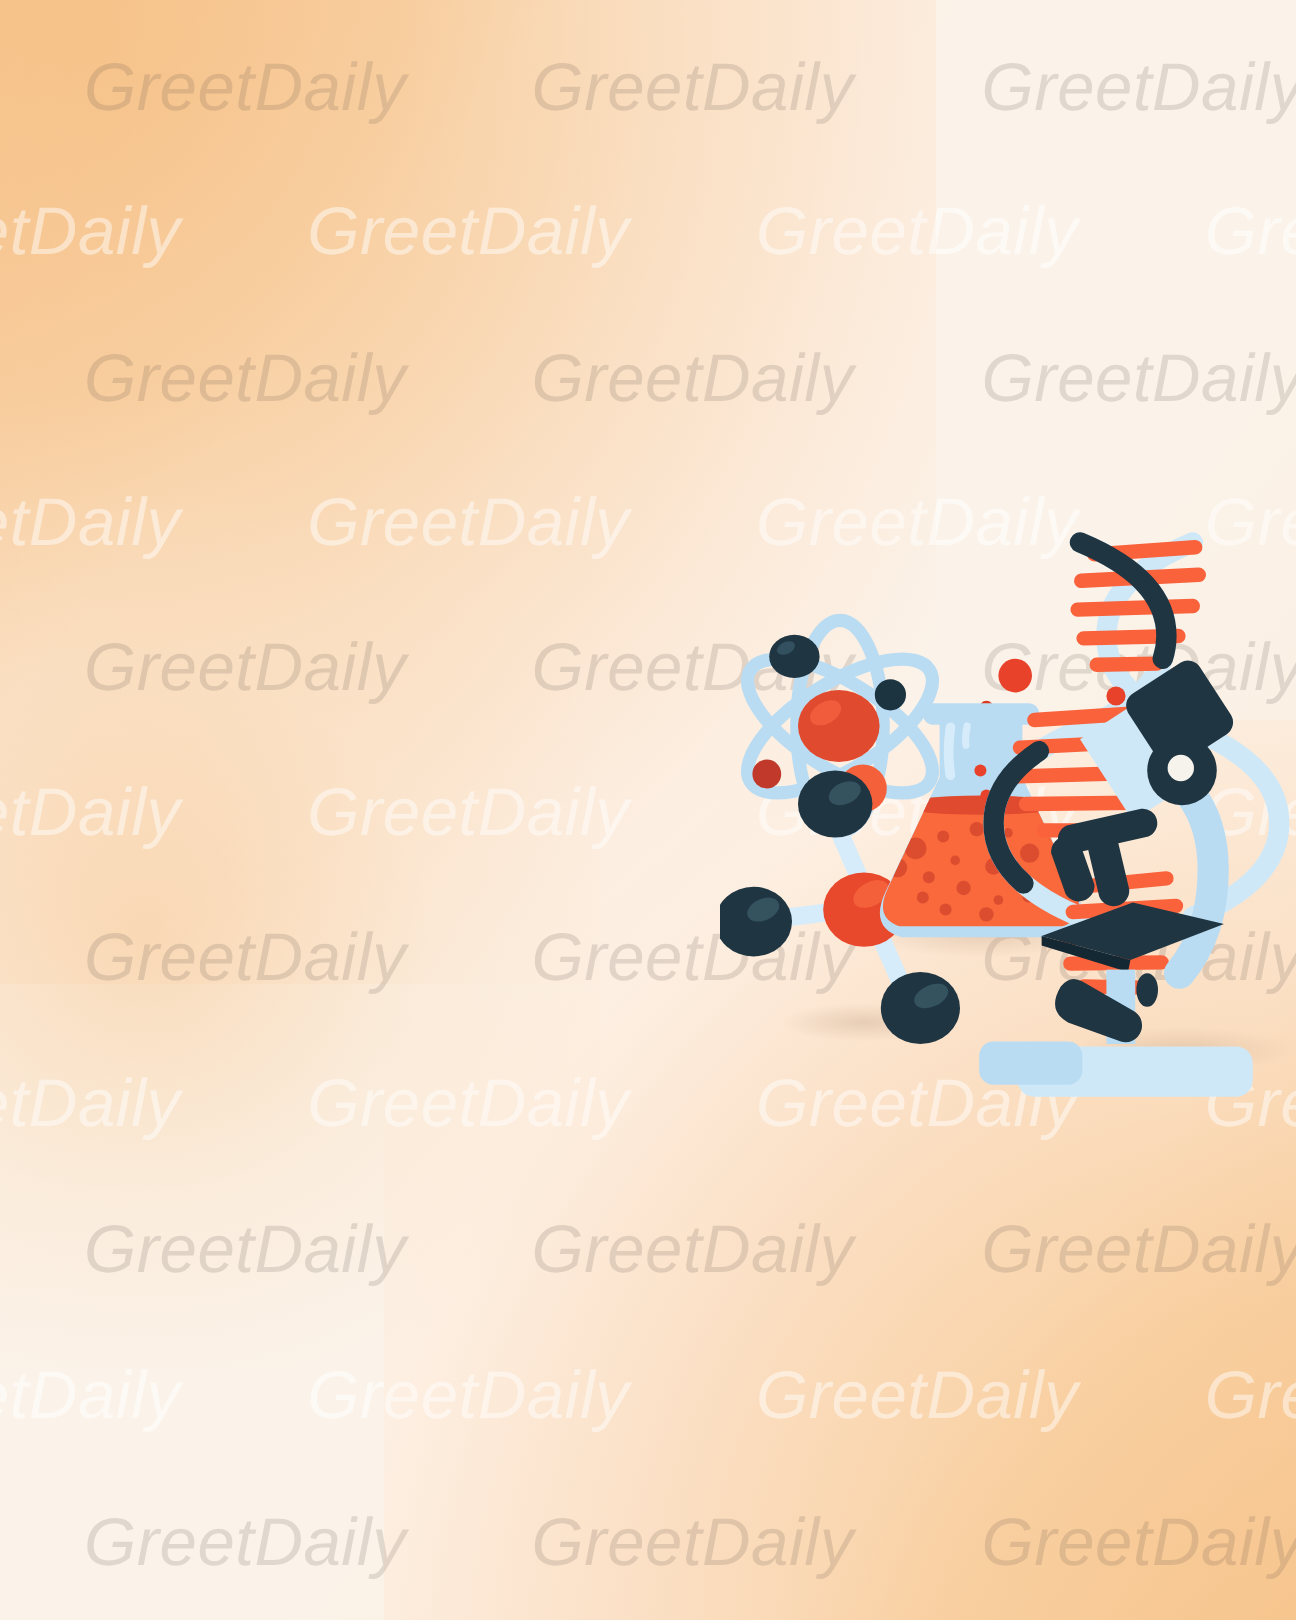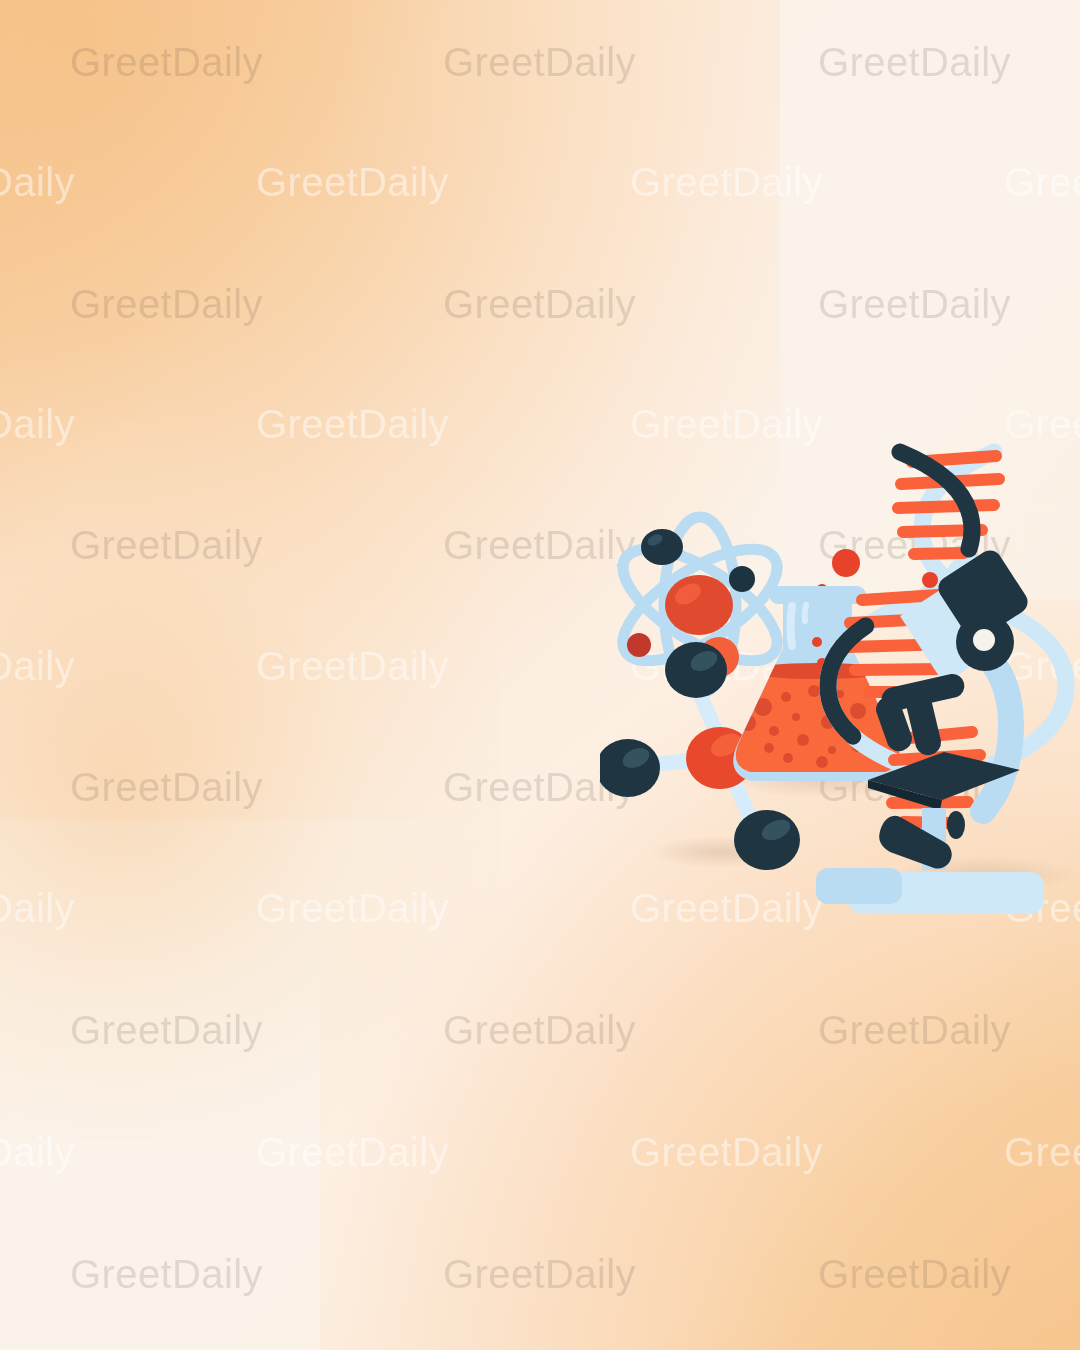--- a/index.html
+++ b/index.html
@@ -65,24 +65,25 @@
 
   
   .wm-layer {
     position: absolute;
     inset: 0;
     pointer-events: none;
   }
   .wm {
     position: absolute;
     font-family: "Liberation Sans", sans-serif;
-    font-size: 40px;
+    font-size: 56px;
     font-weight: 400;
     letter-spacing: 0.4px;
     white-space: nowrap;
+    font-style: italic;
   }
   .wm.dark  { color: rgba(88, 76, 66, 0.16); }
   .wm.light { color: rgba(255, 255, 255, 0.48); }
 
   
   .text-block {
     position: absolute;
     left: 30px;
     top: 424px;
     width: 600px;

